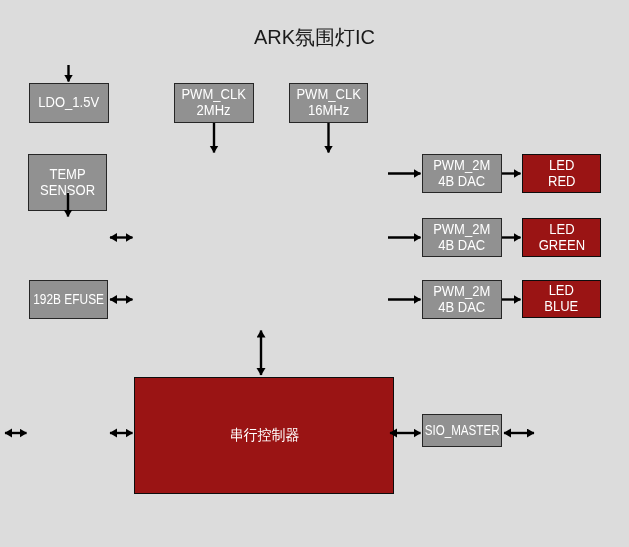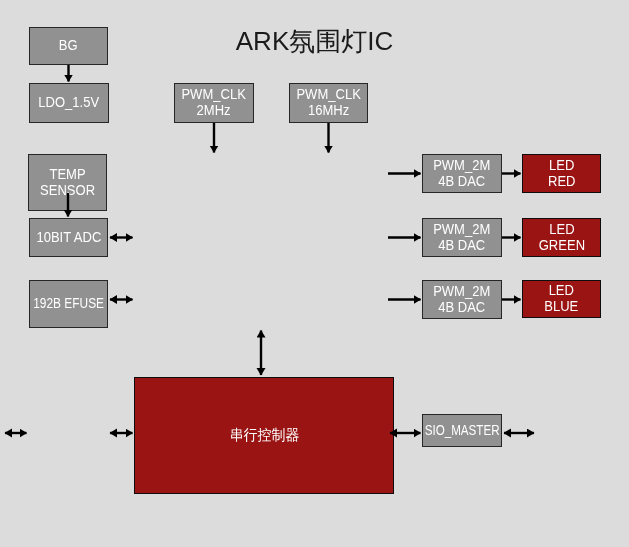--- a/index.html
+++ b/index.html
@@ -1,28 +1,28 @@
 <!DOCTYPE html>
 <html style="--background: #dcdcdc; --block_gray: #919191; --gray_border: #262626; --block_red: #9a1414; --red_border: #0d0d0d; --text_white: #ffffff; --title_color: #1a1a1a; --arrow: #000000;"><head>
 <meta charset="utf-8">
 <style>
   html,body{margin:0;padding:0}
   #canvas{position:relative;width:629px;height:547px;background:var(--background);font-family:"Liberation Sans","DejaVu Sans",sans-serif;overflow:hidden}
-  .title{position:absolute;top:24px;left:0;width:100%;text-align:center;font-size:26px;color:var(--title_color)}
+  .title{position:absolute;top:24px;left:0;width:100%;text-align:center;font-size:20px;color:var(--title_color)}
   .block{position:absolute;display:flex;align-items:center;justify-content:center;text-align:center;color:var(--text_white);font-size:14px;line-height:1.12;box-sizing:border-box}
   .block span{display:inline-block;white-space:pre;transform:scaleX(0.93);transform-origin:center}
   .gray{background:var(--block_gray);border:1.4px solid var(--gray_border)}
   .red{background:var(--block_red);border:1.8px solid var(--red_border)}
   #b-bg{left:29px;top:27px;width:79px;height:38px}
   #b-ldo{left:29px;top:83px;width:80px;height:40px}
   #b-pwm2{left:174px;top:83px;width:80px;height:40px}
   #b-pwm16{left:289px;top:83px;width:79px;height:40px}
   #b-temp{left:28px;top:154px;width:79px;height:57px}
   #b-adc{left:29px;top:218px;width:79px;height:39px}
-  #b-efuse{left:29px;top:280px;width:79px;height:48px}
+  #b-efuse{left:29px;top:280px;width:79px;height:39px}
   #b-efuse span{transform:scaleX(0.85)}
   #b-sioslave span{transform:scaleX(0.87)}
   #b-siomaster span{transform:scaleX(0.83)}
   #b-led{left:134px;top:154px;width:254px;height:174px;font-size:15px}
   #b-serial{left:134px;top:377px;width:260px;height:117px;font-size:15px}
   #b-dac1{left:422px;top:154px;width:80px;height:39px}
   #b-dac2{left:422px;top:218px;width:80px;height:39px}
   #b-dac3{left:422px;top:280px;width:80px;height:39px}
   #b-ledred{left:522px;top:154px;width:79px;height:39px}
   #b-ledgreen{left:522px;top:218px;width:79px;height:39px}
@@ -30,40 +30,34 @@
   #b-sioslave{left:28px;top:414px;width:80px;height:38px}
   #b-siomaster{left:422px;top:414px;width:80px;height:33px}
   #arrows{position:absolute;left:0;top:0;width:629px;height:547px;pointer-events:none}
 </style>
 </head>
 <body>
 
 <div id="canvas">
   <div class="title">ARK氛围灯IC</div>
 
-  <div class="block gray" id="b-bg">
-      <span>BG</span>
-    </div>
   <div class="block gray" id="b-ldo">
       <span>LDO_1.5V</span>
     </div>
   <div class="block gray" id="b-pwm2">
       <span>PWM_CLK
 2MHz</span>
     </div>
   <div class="block gray" id="b-pwm16">
       <span>PWM_CLK
 16MHz</span>
     </div>
   <div class="block gray" id="b-temp">
       <span>TEMP
 SENSOR</span>
-    </div>
-  <div class="block gray" id="b-adc">
-      <span>10BIT ADC</span>
     </div>
   <div class="block gray" id="b-efuse">
       <span>192B EFUSE</span>
     </div>
   <div class="block red" id="b-serial">
       <span>串行控制器</span>
     </div>
   <div class="block gray" id="b-dac1">
       <span>PWM_2M
 4B DAC</span>

